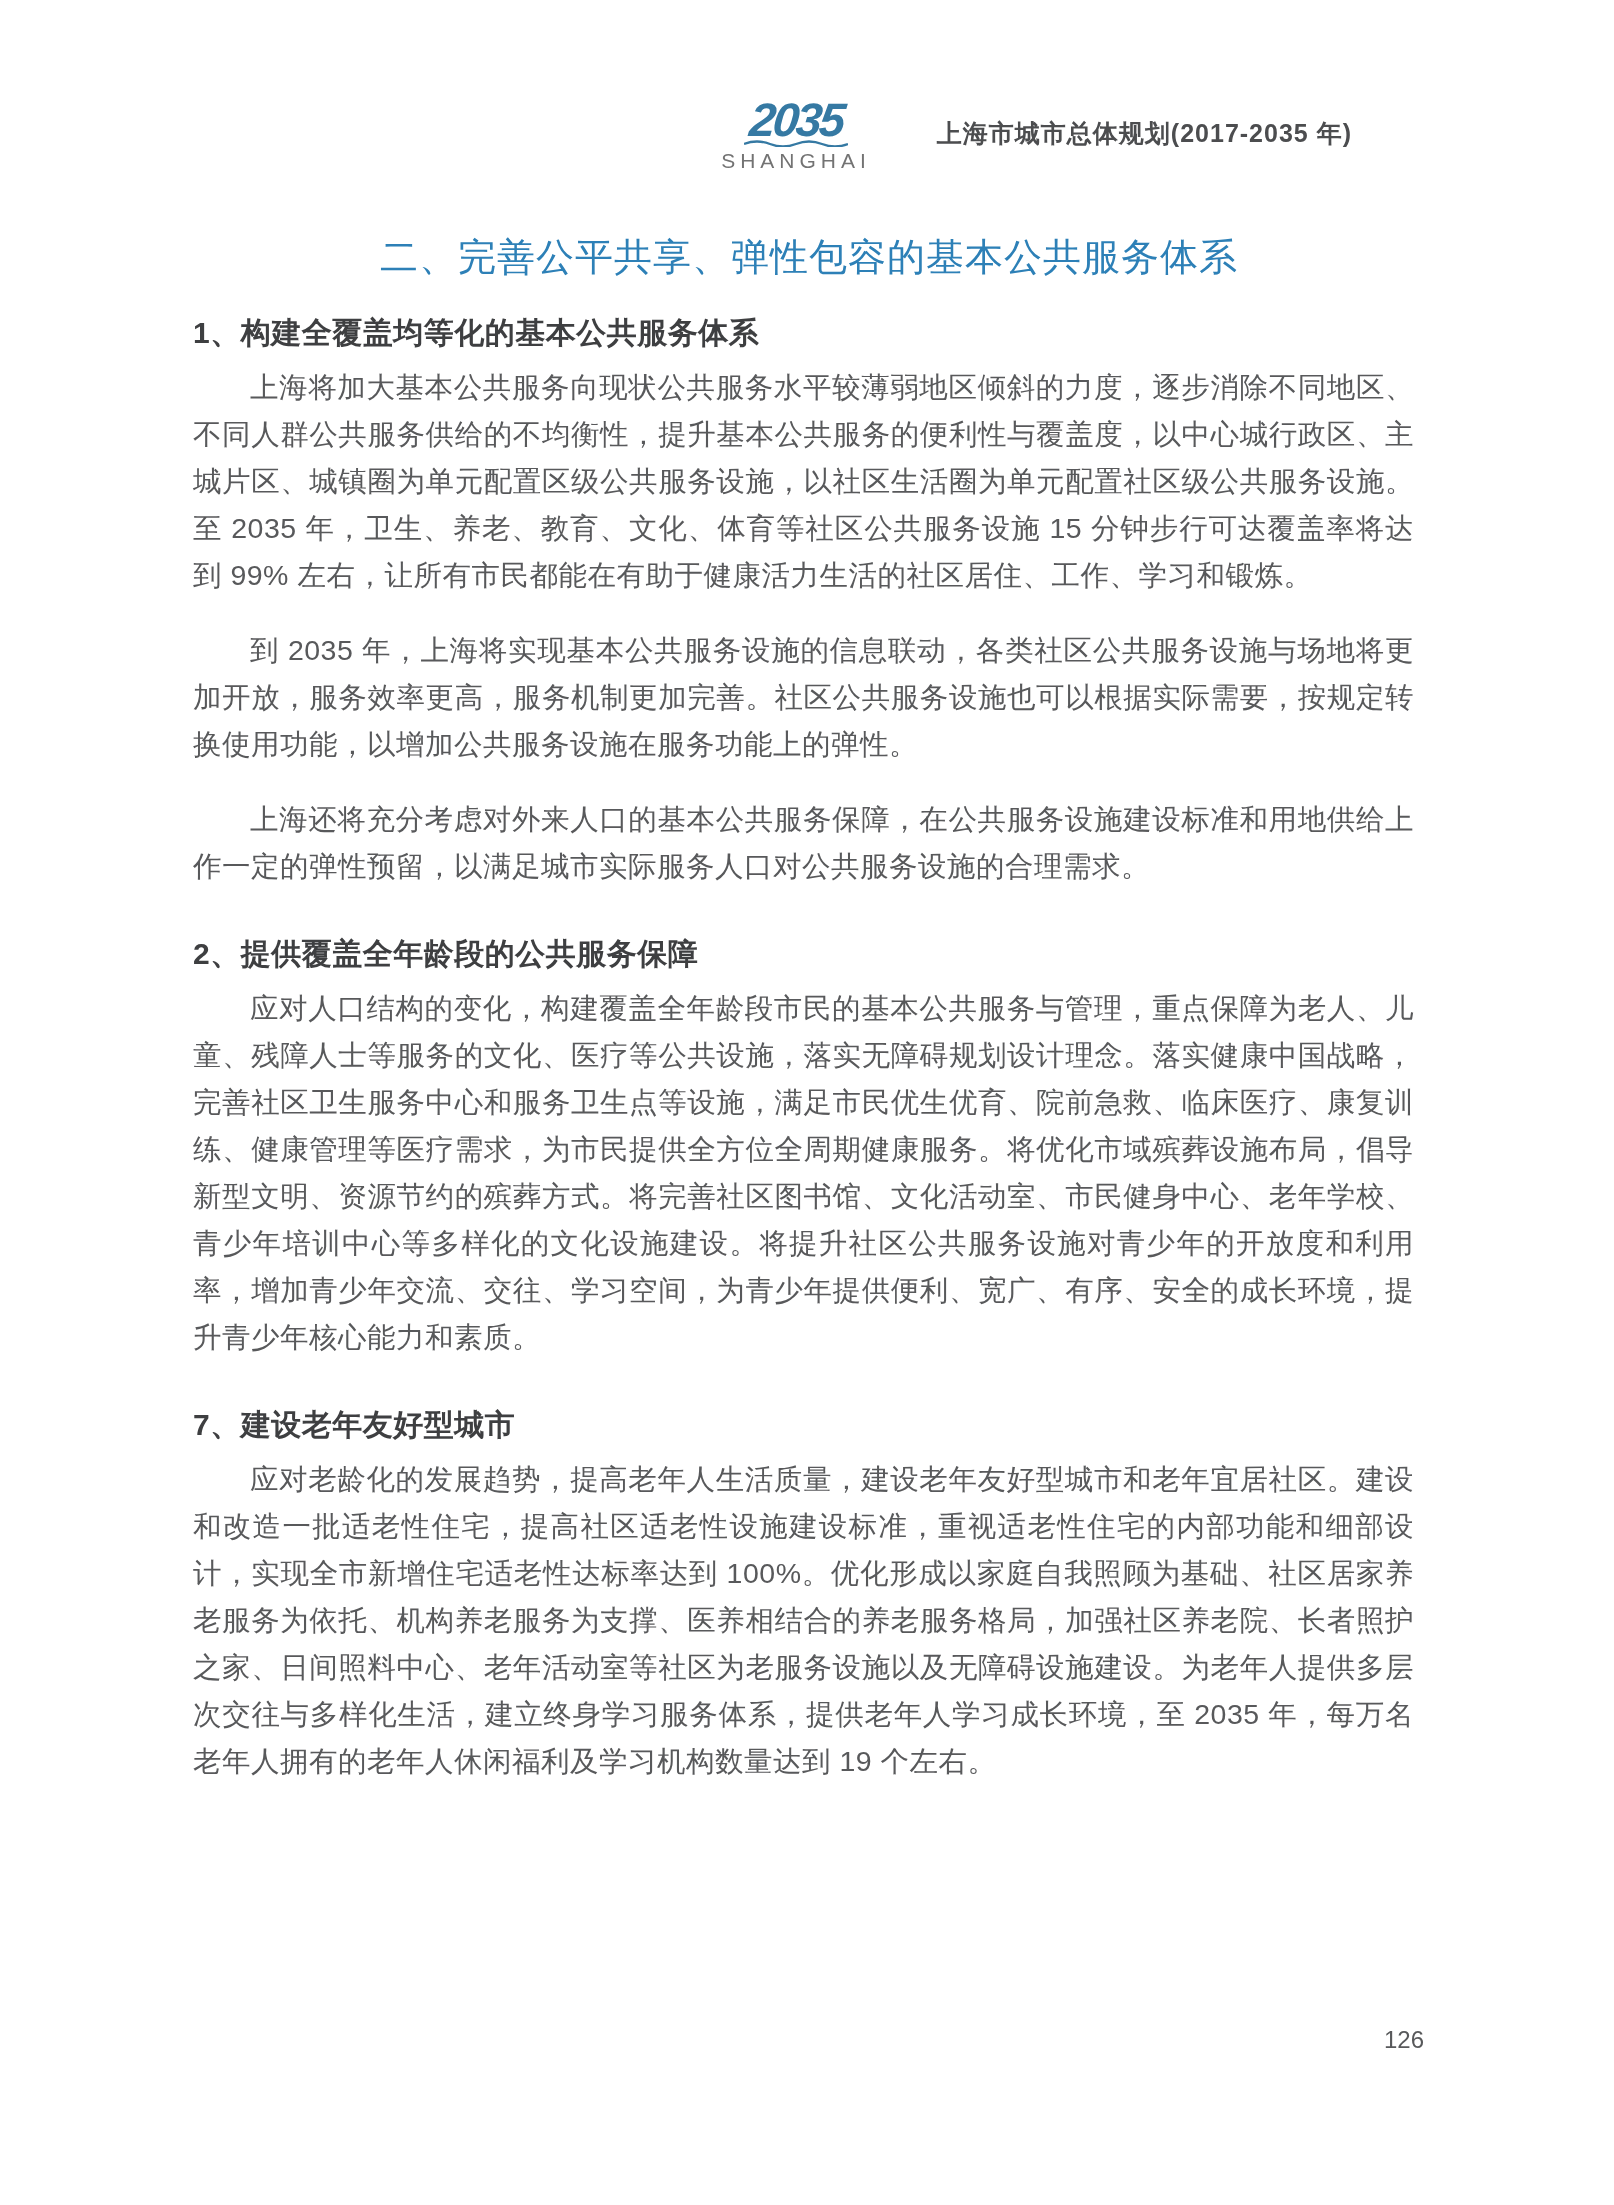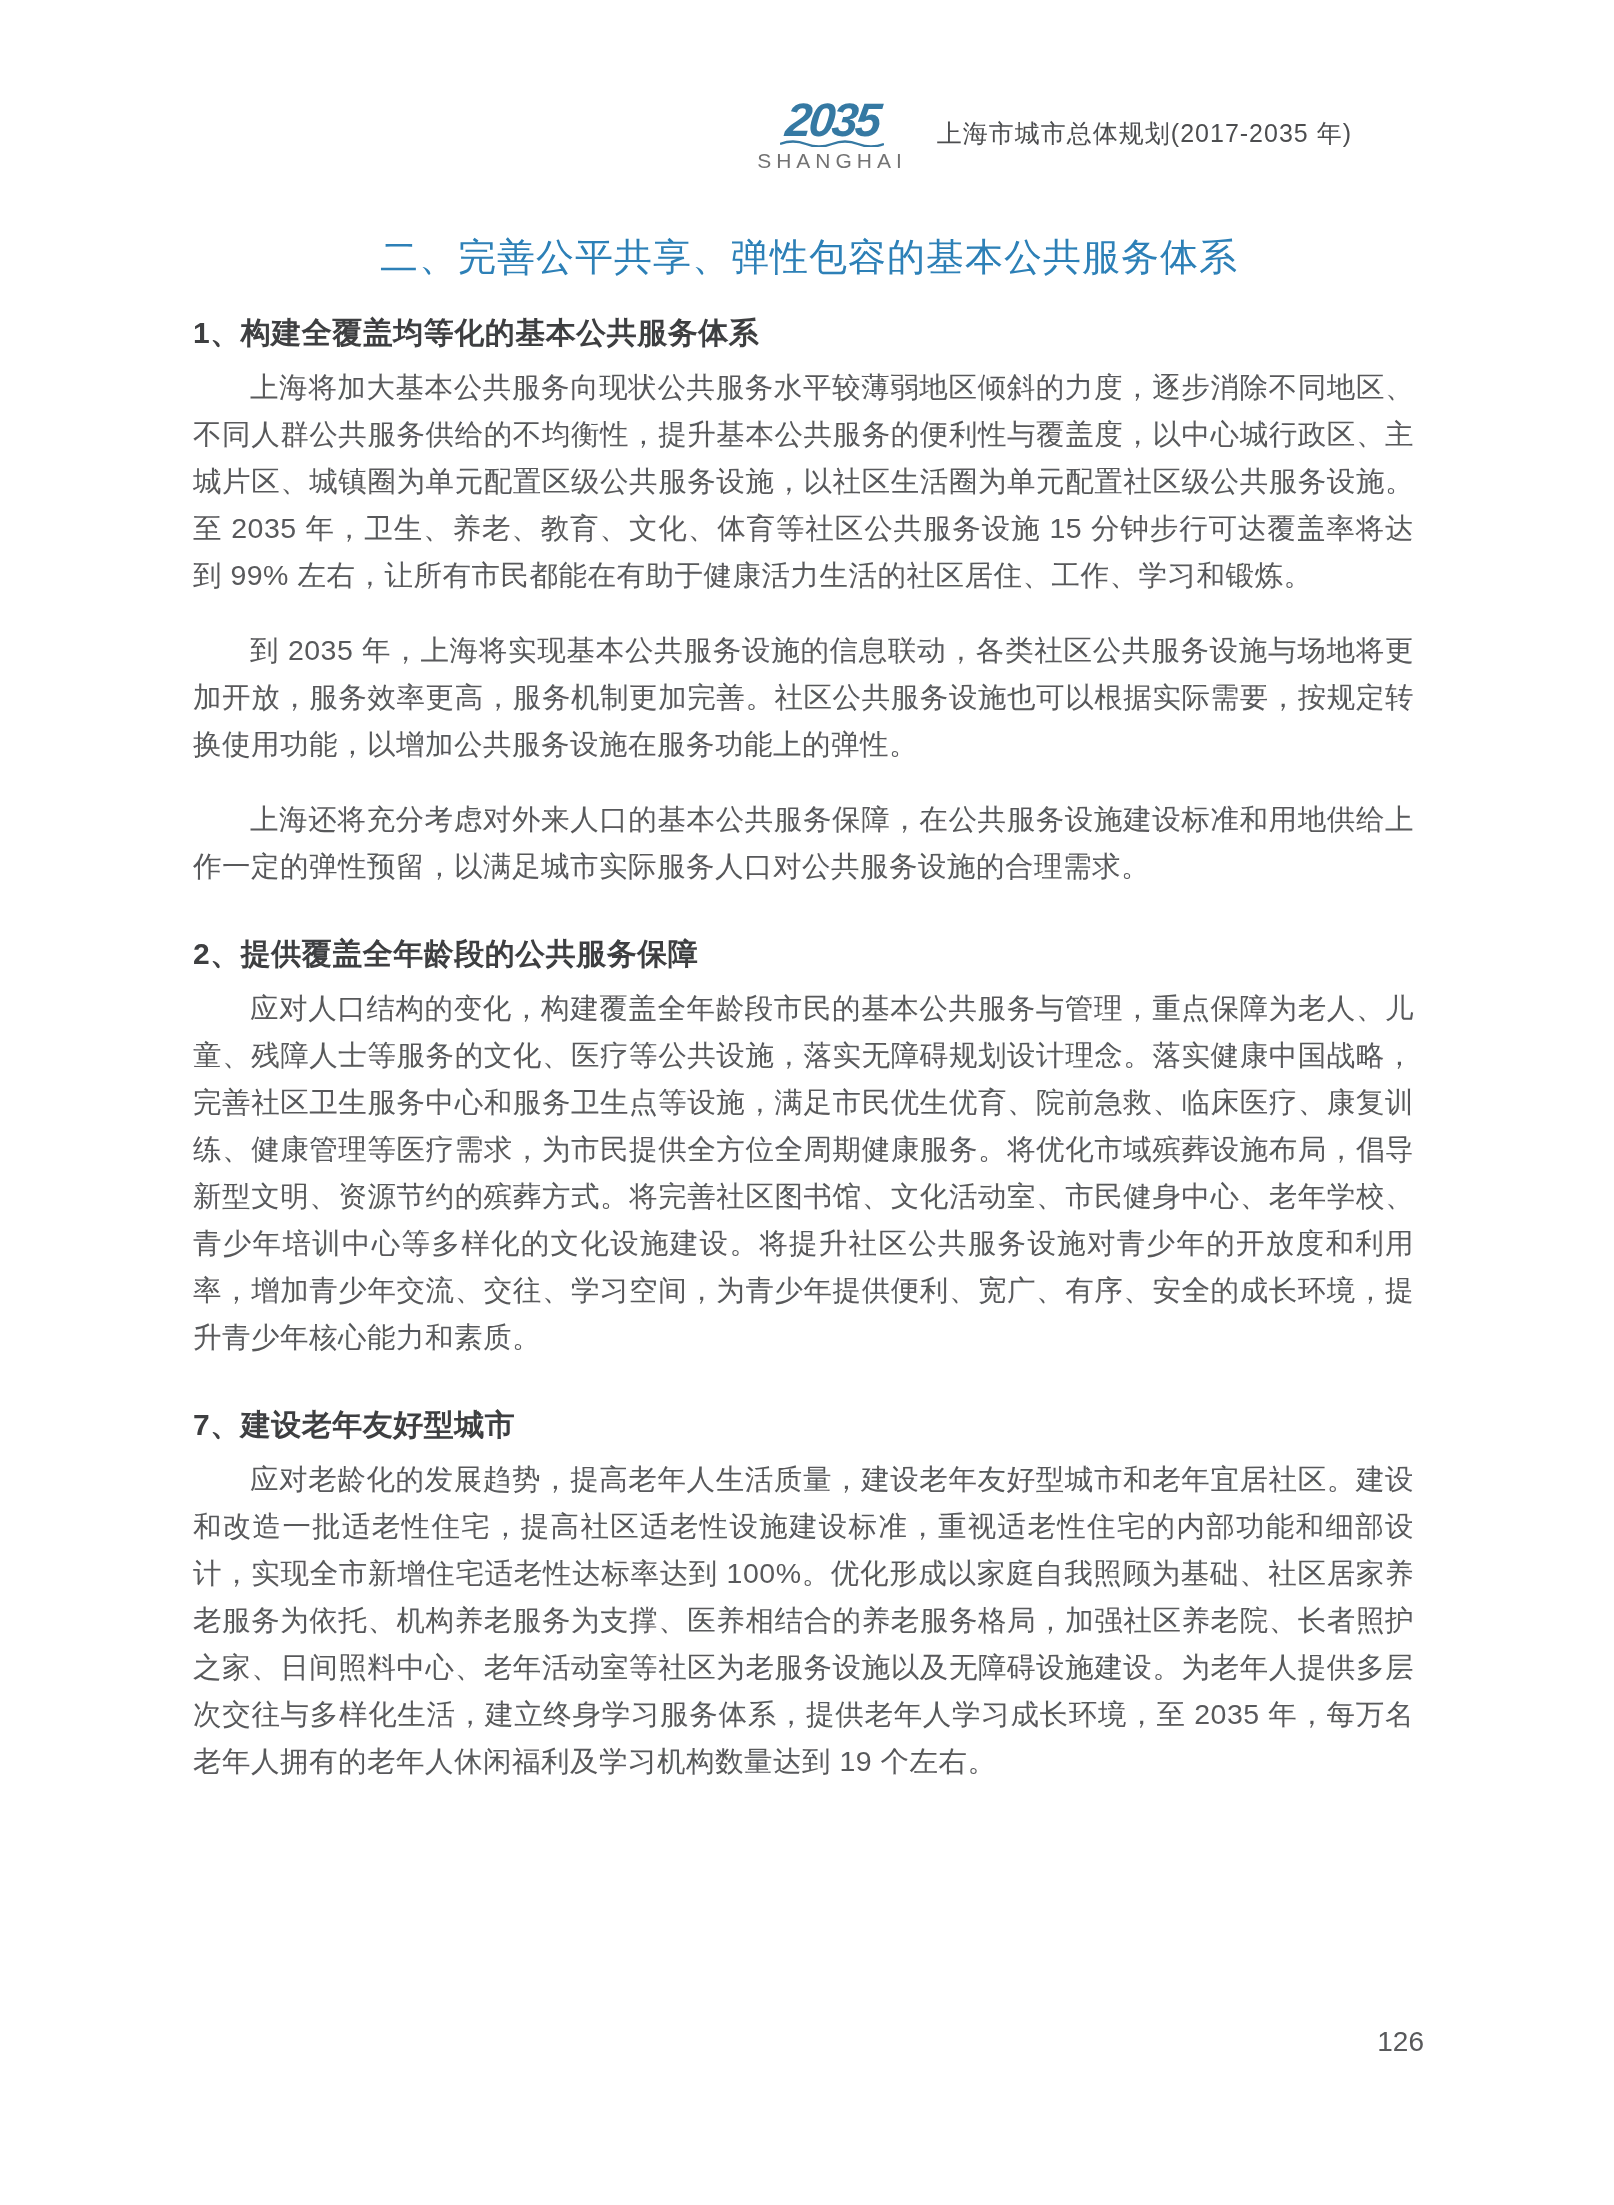--- a/index.html
+++ b/index.html
@@ -50,23 +50,24 @@
   .logo-city {
     font-size: 21px;
     letter-spacing: 5px;
     color: #737373;
     margin-top: 3px;
     font-weight: normal;
     text-align: center;
   }
   .doc-title {
     font-size: 25px;
-    font-weight: normal;
+    font-weight: bold;
     color: #4c4d4f;
     letter-spacing: 1px;
+    margin-left: 36px;
   }
   
   .chapter-title {
     margin: 64px 189px 0 193px;
     font-size: 38px;
     font-weight: normal;
     color: #2d80b7;
     letter-spacing: 1px;
     line-height: 1.2;
     text-align: center;
@@ -91,21 +92,21 @@
     text-indent: 2em;
     letter-spacing: 0.5px;
   }
   .section { margin: 0; }
   .section + .section { margin-top: 44px; }
   
   .page-number {
     position: absolute;
     top: 2026px;
     right: 190px;
-    font-size: 28px;
+    font-size: 24px;
     color: #58595b;
   }
 </style>
 </head>
 <body>
 
 <div class="page">
 
   <div class="header">
     <div class="logo">

